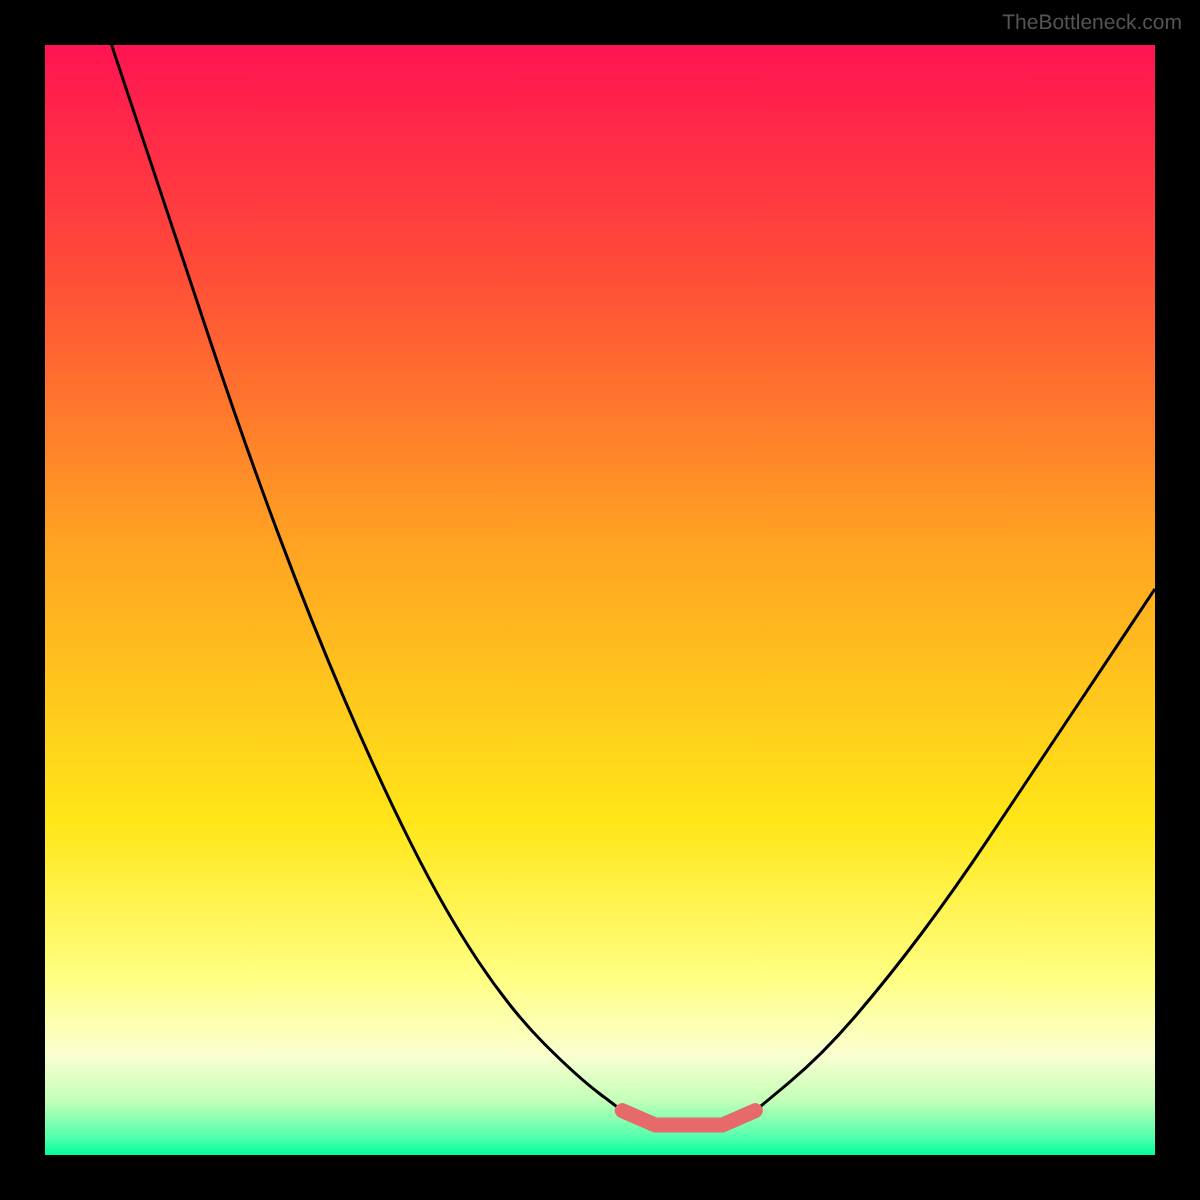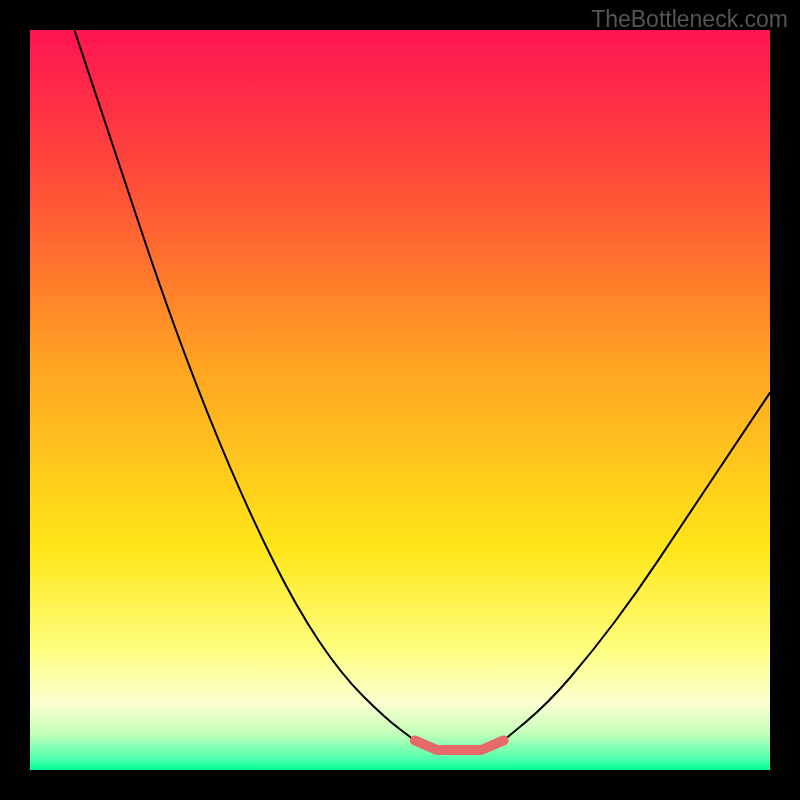--- a/index.html
+++ b/index.html
@@ -9,21 +9,21 @@
     background: #000;
     position: relative;
     overflow: hidden;
     font-family: Arial, sans-serif;
   }
   .watermark {
     position: absolute;
     top: 6px;
     right: 12px;
     color: #555;
-    font-size: 23px;
+    font-size: 14px;
     font-weight: 500;
     z-index: 10;
   }
   .plot-frame {
     position: absolute;
     top: 30px;
     left: 30px;
     width: 740px;
     height: 740px;
     background: #000;

